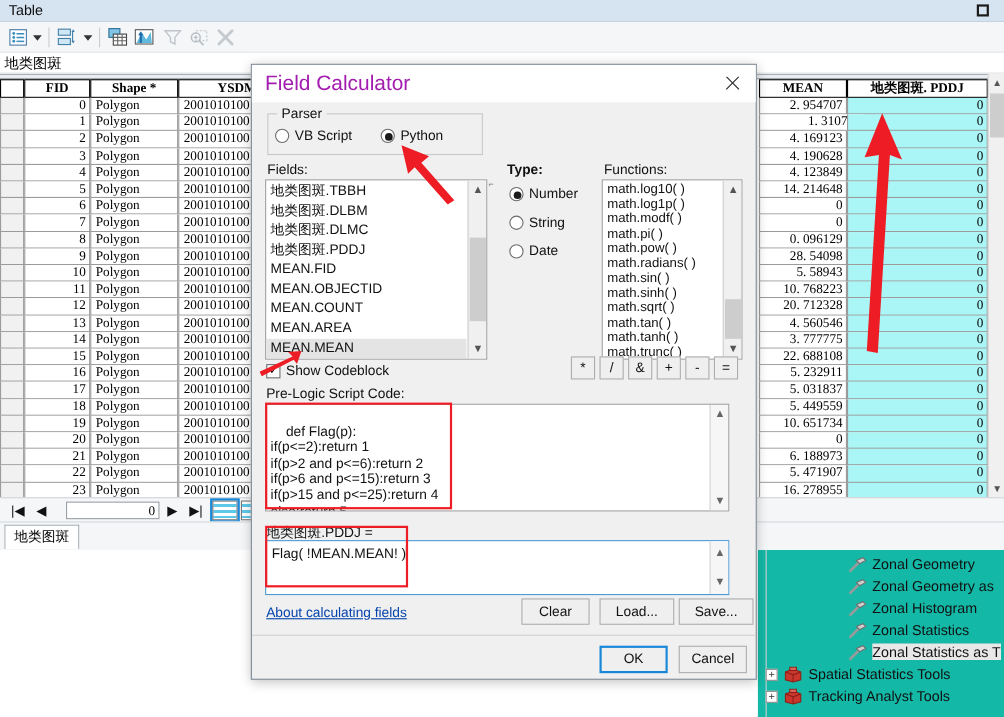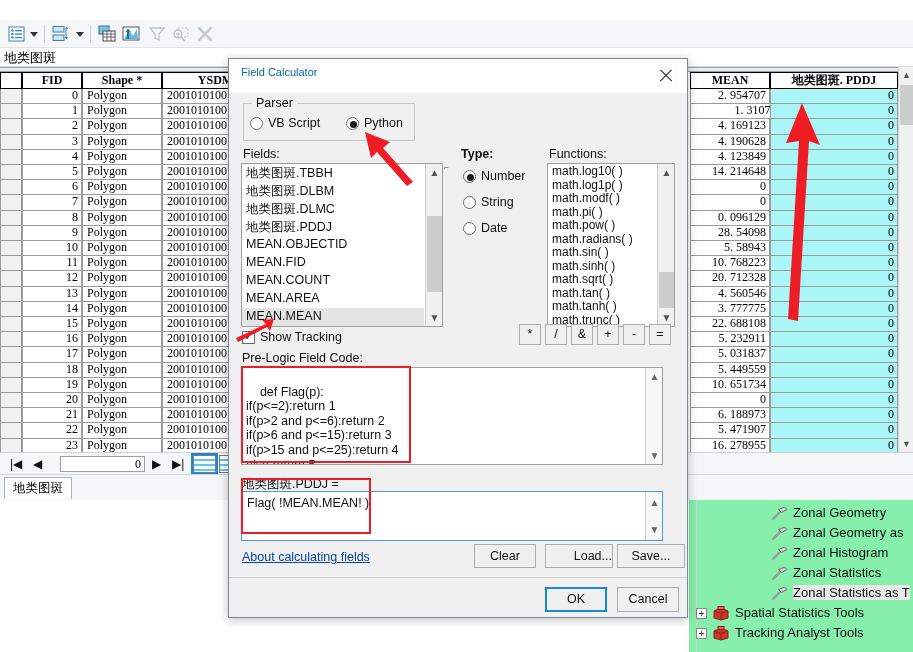--- a/index.html
+++ b/index.html
@@ -110,41 +110,41 @@
     position:absolute; left:4px; top:2px; height:22px;
     background:#fff; border:1px solid #adb3ba; border-bottom:none;
     font-size:12.5px; padding:2px 8px 0 8px;
   }
   .bottomfill {
     position:absolute; left:0; top:500px; width:913px; height:152px;
     background:#ffffff;
   }
 
   
-  .tree { position:absolute; right:0; top:500px; width:224px; height:152px; background:#86efac; }
+  .tree { position:absolute; right:0; top:500px; width:224px; height:152px; background:#14b8a6; }
   .tree .vline { position:absolute; left:7px; top:0; width:1px; height:152px; background:#d0d0d0; }
   .titem { position:absolute; height:20px; font-size:13px; color:#111; white-space:nowrap; }
   .hammer {
     position:absolute; left:2px; top:2px; width:18px; height:16px;
   }
   .boxico { position:absolute; left:18px; top:2px; width:16px; height:15px; }
   .plusbox {
     position:absolute; left:1px; top:4px; width:11px; height:11px;
     border:1px solid #8a8a8a; background:#fff; font-size:10px;
     line-height:9px; text-align:center; color:#333;
   }
 
   
   .dlg {
     position:absolute; left:228px; top:58px; width:460px; height:560px;
     background:#f0f0f0; border:1px solid #7d8894;
     box-shadow:0 2px 10px rgba(0,0,0,.25);
   }
   .dlg-tb { position:absolute;left:0;top:0;width:458px;height:34px;background:#ffffff; }
-  .dlg-title { position:absolute; left:12px; top:7px; font-size:11px; color:#0369a1; }
+  .dlg-title { position:absolute; left:12px; top:7px; font-size:19px; color:#a21caf; }
   .dlg-close { position:absolute; right:10px; top:6px; width:22px; height:22px; cursor:default; }
   .dlg-close:before, .dlg-close:after {
     content:""; position:absolute; left:3px; top:10px; width:16px; height:1.4px; background:#222;
   }
   .dlg-close:before { transform:rotate(45deg);} .dlg-close:after{transform:rotate(-45deg);}
 
   .grp {
     position:absolute; border:1px solid #c8c8c8;
   }
   .grp > .lg {
@@ -218,20 +218,24 @@
   .hr { position:absolute; height:1px; background:#d2d2d2; }
 
   
   .redbox { position:absolute; border:2px solid #ee1c24; }
   .arrow-svg { position:absolute; pointer-events:none; }
 </style>
 </head>
 <body>
 <div id="root">
 
+<div class="titlebar">
+  <div class="ttl">Table</div>
+  <div class="restore"></div>
+</div>
 
 <div class="toolbar">
   <span class="tb-ico" style="left:8px;">
     <svg width="18" height="18" viewBox="0 0 18 18">
       <rect x="1" y="2" width="15" height="14" fill="#fff" stroke="#4a7ca8"></rect>
       <circle cx="4.5" cy="5.5" r="1.3" fill="#3a8fbf"></circle>
           <rect x="7" y="5" width="7" height="1.4" fill="#3a8fbf"></rect>
       <circle cx="4.5" cy="9" r="1.3" fill="#3a8fbf"></circle>
           <rect x="7" y="8.4" width="7" height="1.4" fill="#3a8fbf"></rect>
       <circle cx="4.5" cy="12.5" r="1.3" fill="#3a8fbf"></circle>
@@ -576,41 +580,41 @@
         </div>
       </div>
 </div>
 
 <div class="dlg">
   <div class="dlg-tb">
     <div class="dlg-title">Field Calculator</div>
     <div class="dlg-close"></div>
   </div>
 
-  <div class="grp" style="left:14px; top:44px; width:172px; height:38px;">
+  <div class="grp" style="left:14px; top:44px; width:196px; height:38px;">
     <span class="lg">Parser</span>
     <div class="radio" style="left:6px; top:12px;">
       <span class="dot"></span>
       <span class="rl">VB Script</span>
     </div>
     <div class="radio on" style="left:102px; top:12px;">
       <span class="dot"></span>
       <span class="rl">Python</span>
     </div>
   </div>
 
   <span class="lbl" style="left:14px; top:88px;">Fields:</span>
   <div class="listbox" style="left:12px; top:104px; width:202px; height:164px;">
     <div id="fields-host" style="position:absolute;left:0;top:0;right:18px;">
           <div class="li">地类图斑.TBBH</div>
           <div class="li">地类图斑.DLBM</div>
           <div class="li">地类图斑.DLMC</div>
           <div class="li">地类图斑.PDDJ</div>
+          <div class="li">MEAN.FID</div>
           <div class="li">MEAN.OBJECTID</div>
-          <div class="li">MEAN.FID</div>
           <div class="li">MEAN.COUNT</div>
           <div class="li">MEAN.AREA</div>
           <div class="li sel">MEAN.MEAN</div>
         </div>
     <div class="lb-scroll">
       <div class="arw" style="top:0;">▲</div>
       <div class="thm" style="top:52px;height:76px;"></div>
       <div class="arw" style="bottom:0;">▼</div>
     </div>
   </div>
@@ -658,24 +662,24 @@
         <div class="opbtn" style="left: 290px; top: 265px;">*</div>
         <div class="opbtn" style="left: 316px; top: 265px;">/</div>
         <div class="opbtn" style="left: 342px; top: 265px;">&amp;</div>
         <div class="opbtn" style="left: 368px; top: 265px;">+</div>
         <div class="opbtn" style="left: 394px; top: 265px;">-</div>
         <div class="opbtn" style="left: 420px; top: 265px;">=</div>
       </div>
 
   <div class="chk on" style="left:13px; top:271px;">
     <span class="bx"></span>
-    <span class="cl">Show Tracking</span>
-  </div>
-
-  <span class="lbl" style="left:13px; top:292px;">Pre-Logic Field Code:</span>
+    <span class="cl">Show Codeblock</span>
+  </div>
+
+  <span class="lbl" style="left:13px; top:292px;">Pre-Logic Script Code:</span>
   <div class="txtarea" style="left:12px; top:308px; width:422px; height:98px;">
     <span>def Flag(p):
 if(p&lt;=2):return 1
 if(p&gt;2 and p&lt;=6):return 2
 if(p&gt;6 and p&lt;=15):return 3
 if(p&gt;15 and p&lt;=25):return 4
 else:return 5</span>
     <div class="ta-scroll">
       <div class="arw" style="top:0;">▲</div>
       <div class="arw" style="bottom:0;">▼</div>
@@ -689,21 +693,21 @@
   <div class="exprbox" style="left:12px; top:432px; width:422px; height:50px;">
     <span class="exprtxt"><span>Flag( !MEAN.MEAN! )</span><span class="caretbar"></span></span>
     <div class="ta-scroll">
       <div class="arw" style="top:2px;">▲</div>
       <div class="arw" style="bottom:2px;">▼</div>
     </div>
   </div>
 
   <a class="link" style="left:13px; top:491px;">About calculating fields</a>
   <div class="btn" style="left:245px; top:485px; width:62px;">Clear</div>
-  <div class="btn" style="left:316px; top:485px; width:68px;text-align:right;">Load...</div>
+  <div class="btn" style="left:316px; top:485px; width:68px;">Load...</div>
   <div class="btn" style="left:388px; top:485px; width:68px;">Save...</div>
   <div class="hr" style="left:0; top:518px; width:458px;"></div>
   <div class="btn primary" style="left:316px; top:528px; width:62px; height:25px; line-height:21px;">OK</div>
   <div class="btn" style="left:388px; top:528px; width:62px; height:25px;">Cancel</div>
 </div>
 
 <div class="redbox" style="left:241px; top:366px; width:170px; height:97px;"></div>
 <div class="redbox" style="left:241px; top:478px; width:130px; height:56px;"></div>
 
 <svg class="arrow-svg" style="left:355px; top:128px;" width="70" height="58" viewBox="0 0 70 58">

